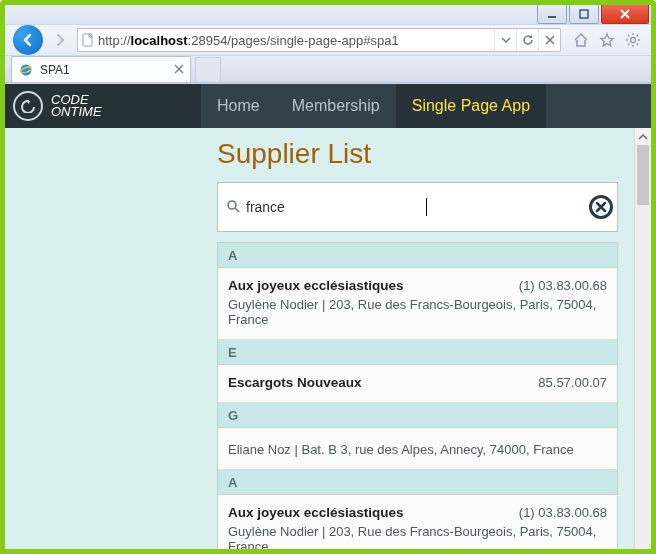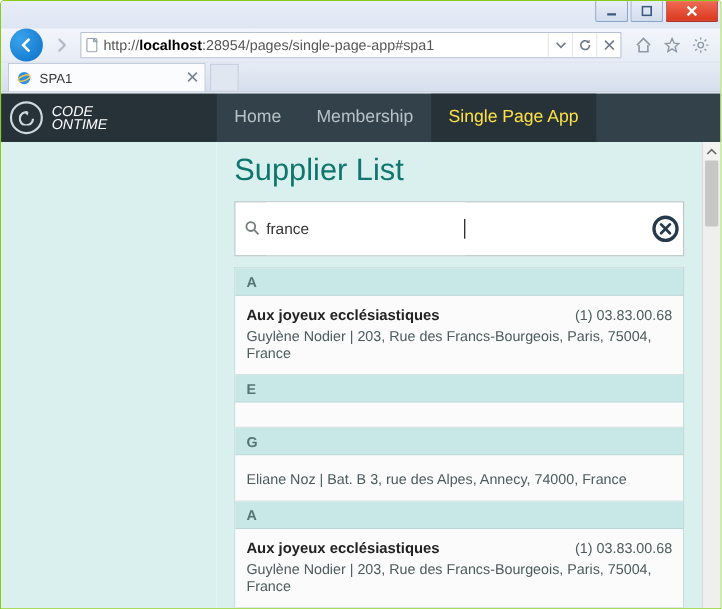--- a/index.html
+++ b/index.html
@@ -1,17 +1,17 @@
 <!DOCTYPE html>
 <html><head>
 <meta charset="utf-8">
 <style>
   * { box-sizing: border-box; margin: 0; padding: 0; }
   html, body { width: 656px; height: 554px; font-family: "Segoe UI", Tahoma, sans-serif; font-size: 13px; overflow: hidden; background: #fff; }
-  .window { width: 656px; height: 554px; border: 1px solid #84cc16; display: flex; flex-direction: column; border-radius: 4px 4px 0 0; overflow: hidden; }
+  .window { width: 656px; height: 554px; border: 5px solid #84cc16; display: flex; flex-direction: column; border-radius: 4px 4px 0 0; overflow: hidden; }
 
   
   .titlebar { height: 28px; background: linear-gradient(#e9eef8,#dde6f3); display: flex; justify-content: flex-end; align-items: flex-start; padding: 0 2px; border-bottom: 1px solid #cfd8e6; }
   .winbtn { width: 30px; height: 19px; border: 1px solid #8aa3c4; border-top: none; margin-left: 2px; display: flex; align-items: center; justify-content: center; border-radius: 0 0 2px 2px; background: linear-gradient(#e8eef7,#d3dced); }
   .winbtn.close { background: linear-gradient(#f06a53,#d9381e); border-color: #a53222; width: 48px; }
   .winbtn svg { display:block; }
 
   
   .navrow { height: 36px; background: linear-gradient(#f2f5fb,#e6ecf6); display: flex; align-items: center; padding: 0 8px; border-bottom: 1px solid #cfd8e6; gap: 6px; }
   .backbtn { width: 30px; height: 30px; border-radius: 50%; background: radial-gradient(circle at 30% 30%, #3aa3ec, #0b6fc7); display: flex; align-items: center; justify-content: center; }
@@ -40,21 +40,21 @@
   .brand .circ { width:30px; height:30px; border:2px solid #cfd8dc; border-radius:50%; display:flex; align-items:center; justify-content:center; }
   .brand .logo { font-family: Arial, sans-serif; font-weight: 400; font-style: italic; font-size: 13px; color:#fff; line-height: 12px; }
   .appnav { flex:1; display:flex; align-items:stretch; background:#33424a; }
   .appnav a { padding: 0 16px; display:flex; align-items:center; font-size:16px; color:#b8c2c7; text-decoration:none; }
   .appnav a.active { background:#263238; color:#fde047; }
 
   .appbody { flex:1; display:flex; overflow:hidden; }
   .sidecol { width: 196px; background:#d9f0ef; }
   .appmain { flex:1; background:#d9f0ef; position:relative; display:flex; }
   .maininner { flex:1; overflow:hidden; padding: 0 0 0 0; }
-  .h1 { font-size: 28px; font-weight: 300; color:#0f766e; padding: 10px 16px 12px; }
+  .h1 { font-size: 28px; font-weight: 300; color:#a16207; padding: 10px 16px 12px; }
 
   .searchwrap { margin: 0 16px 10px; background:#fff; border:1px solid #b7c2c3; height:50px; display:flex; align-items:center; padding: 0 4px 0 8px; }
   .searchwrap .mag { color:#6f7b7c; margin-right:6px; }
   .searchwrap input { flex:1; border:none; outline:none; font-size:14px; color:#333; height:100%; }
   .caret { width:1px; height:18px; background:#000; margin-left:-1px; animation: blink 1s step-end infinite; }
   @keyframes blink { 50% { opacity: 0; } }
   .clearbtn { width:24px; height:24px; border-radius:50%; border:3px solid #253a4a; display:flex; align-items:center; justify-content:center; color:#253a4a; }
 
   .list { margin: 0 16px; border:1px solid #bcd6d5; border-bottom:none; background:#fff; }
   .grouphdr { background:#c7e8e6; color:#567374; font-weight:600; padding: 5px 10px 4px; border-bottom:1px solid #bcd6d5; font-size:13px; }
@@ -228,20 +228,24 @@
                 <div class="grouphdr">A</div>
                 <div class="item">
                   <div class="row1">
                     <span class="name">Aux joyeux ecclésiastiques</span>
                     <span class="phone">(1) 03.83.00.68</span>
                   </div>
                   <div class="row2">Guylène Nodier | 203, Rue des Francs-Bourgeois, Paris, 75004, France</div>
                 </div>
                 <div class="grouphdr">E</div>
                 <div class="item">
+                  <div class="row1">
+                    <span class="name">Escargots Nouveaux</span>
+                    <span class="phone">85.57.00.07</span>
+                  </div>
                 </div>
                 <div class="grouphdr">G</div>
                 <div class="item">
                   <div class="row2">Eliane Noz | Bat. B 3, rue des Alpes, Annecy, 74000, France</div>
                 </div>
                 <div class="grouphdr">A</div>
                 <div class="item">
                   <div class="row1">
                     <span class="name">Aux joyeux ecclésiastiques</span>
                     <span class="phone">(1) 03.83.00.68</span>

